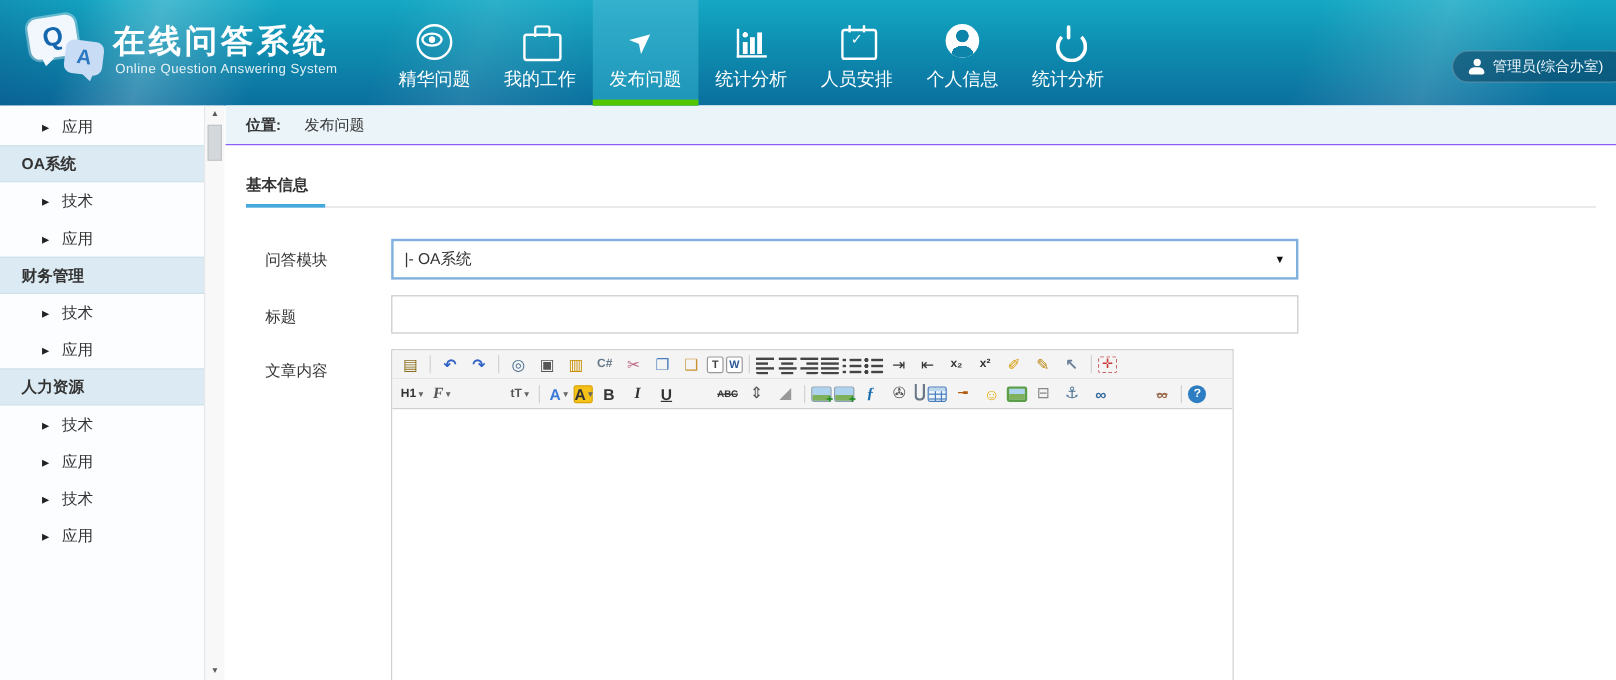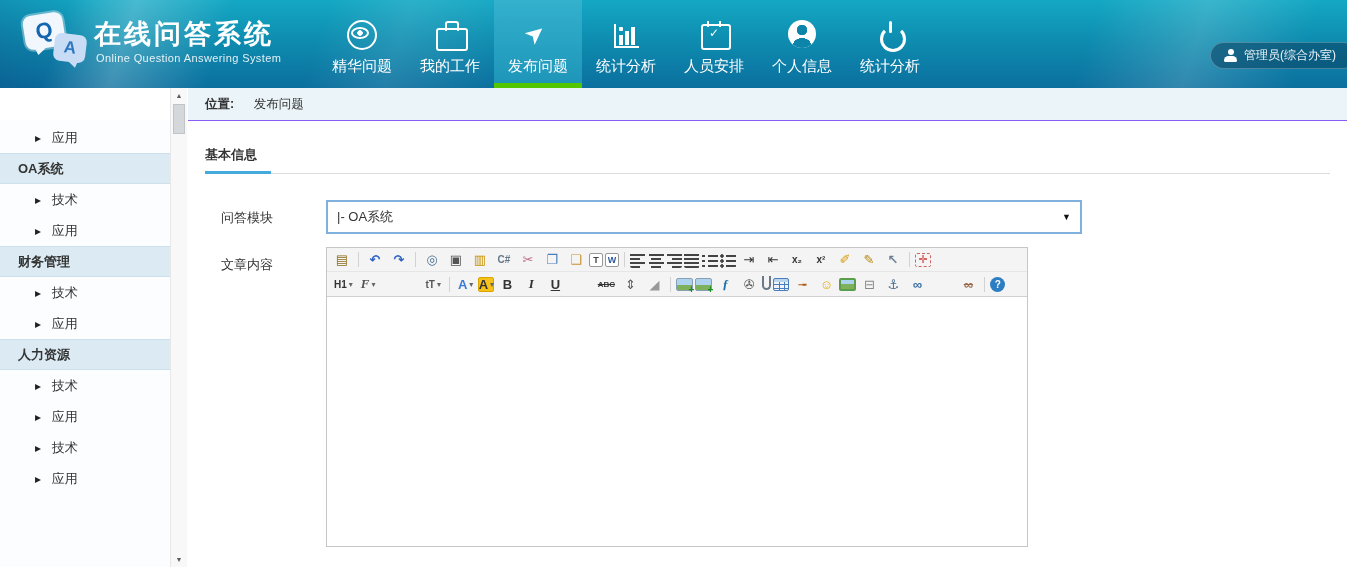--- a/index.html
+++ b/index.html
@@ -58,21 +58,21 @@
   .ico-power::after { content:""; position:absolute; left:17px; top:1px; width:3px; height:12px; background:#fff; border-radius:2px; }
 
   .badge { position:absolute; right:-10px; top:42px; height:27px; background:rgba(10,64,96,.55);
            border:1px solid rgba(255,255,255,.25); border-radius:14px; display:flex; align-items:center;
            gap:7px; padding:0 20px 0 13px; color:#eef6fb; font-size:12px; cursor:pointer; white-space:nowrap; }
   .badge-ico { position:relative; width:13px; height:13px; }
   .badge-ico::before { content:""; position:absolute; left:3.5px; top:0; width:6px; height:6px; background:#fff; border-radius:50%; }
   .badge-ico::after  { content:""; position:absolute; left:0; bottom:0; width:13px; height:6px; background:#fff; border-radius:6px 6px 2px 2px; }
 
   
-  .sidebar { position:absolute; top:88px; left:0; width:170px; bottom:0; background:#fbfdfe; padding-top:2px;margin-top:32px; }
+  .sidebar { position:absolute; top:88px; left:0; width:170px; bottom:0; background:#fbfdfe; padding-top:2px; }
   .side-item { cursor:pointer; font-size:13px; color:#333; }
   .side-item.group { height:31px; line-height:29px; background:#dcebf3; border-top:1px solid #cde0eb;
                      border-bottom:1px solid #cde0eb; font-weight:bold; padding-left:18px; }
   .side-item.child { height:31px; line-height:31px; padding-left:35px; background:#fbfdfe; }
   .side-item.child::before { content:"▸"; margin-right:7px; font-size:12px; color:#222; }
 
   .sscroll { position:absolute; left:170px; top:88px; bottom:0; width:17px; background:#f8f8f8; border-left:1px solid #e8e8e8; }
   .sarrow { position:absolute; left:0; right:0; text-align:center; font-size:7px; color:#5a5a5a; cursor:pointer; }
   .sarrow.up { top:4px; } .sarrow.down { bottom:4px; }
   .sthumb { position:absolute; top:16px; left:2px; width:12px; height:30px; background:#d5d8da; border:1px solid #c2c5c8; cursor:pointer; }
@@ -261,20 +261,26 @@
         <div class="frow">
           <div class="flabel">问答模块</div>
           <div class="fctl">
             <div class="select">
               <span>|- OA系统</span>
               <span class="sel-arrow">▼</span>
             </div>
           </div>
         </div>
 
+        <div class="frow">
+          <div class="flabel">标题</div>
+          <div class="fctl">
+            <input class="tinput" type="text" value="" style="">
+          </div>
+        </div>
 
         <div class="frow">
           <div class="flabel">文章内容</div>
           <div class="fctl">
             <div class="editor">
               <div class="tb-row tb-row1">
 
               <span class="tb" style="color: rgb(138, 109, 26);">▤</span>
                   <span class="tb tb-sep"></span>
                   <span class="tb tb-bold" style="color: rgb(47, 98, 196);">↶</span>

